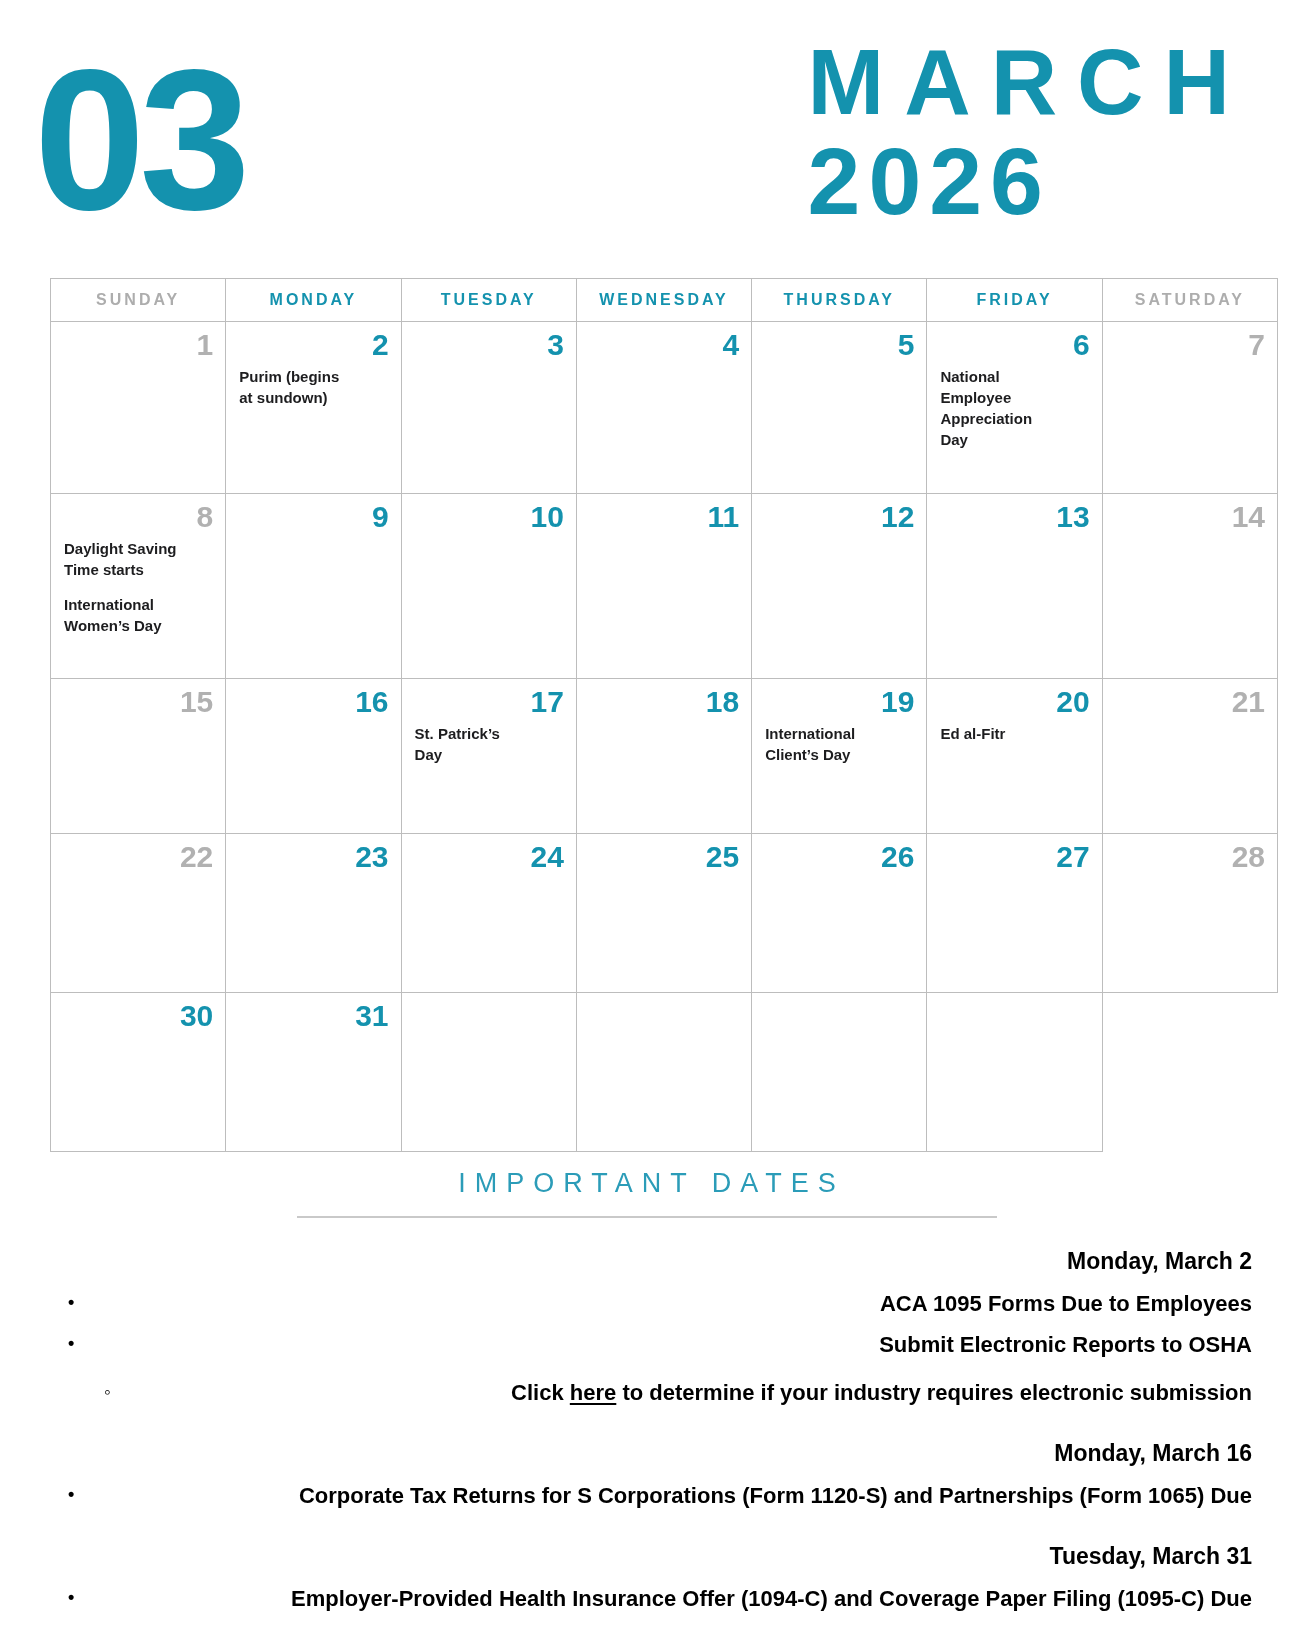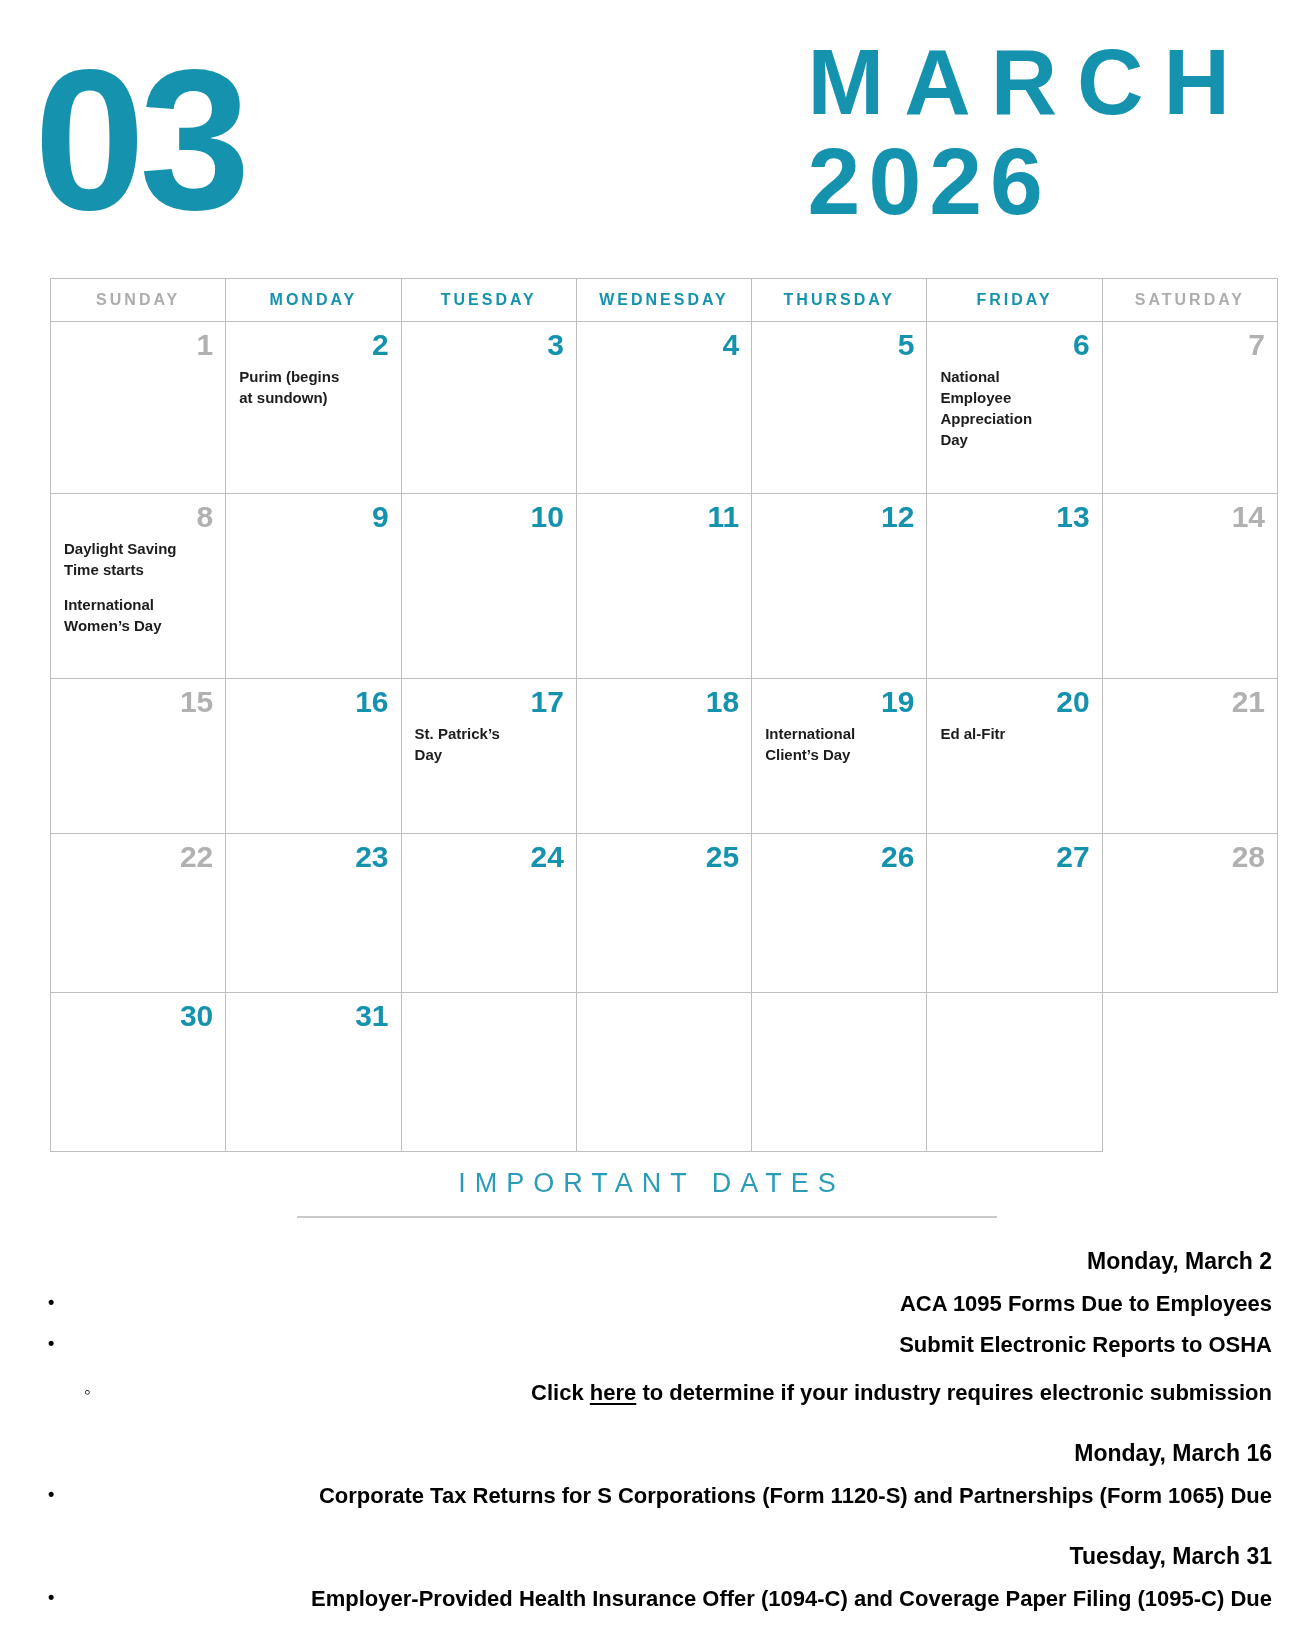--- a/index.html
+++ b/index.html
@@ -41,21 +41,21 @@
     font-size:30px; font-weight:800; color:#1492AE; line-height:1;
   }
   .num.wknd { color:#B1B1B1; }
   .events { padding:44px 10px 0 13px; }
   .ev {
     font-size:15px; font-weight:700; color:#1d1d1f;
     line-height:1.4; max-width:114px; margin-bottom:14px;
   }
 
   
-  .important { padding:0 22px; }
+  .important { padding:0 42px; }
   .imp-title {
     margin-top:16px; text-align:center;
     font-size:27px; font-weight:400; letter-spacing:9px; padding-left:9px;
     color:#2B9CB8;
   }
   .divider {
     width:700px; margin:17px auto 0;
     border:none; border-top:2px solid #c9c9c9;
   }
   .group { margin-top:34px;text-align:right; }

